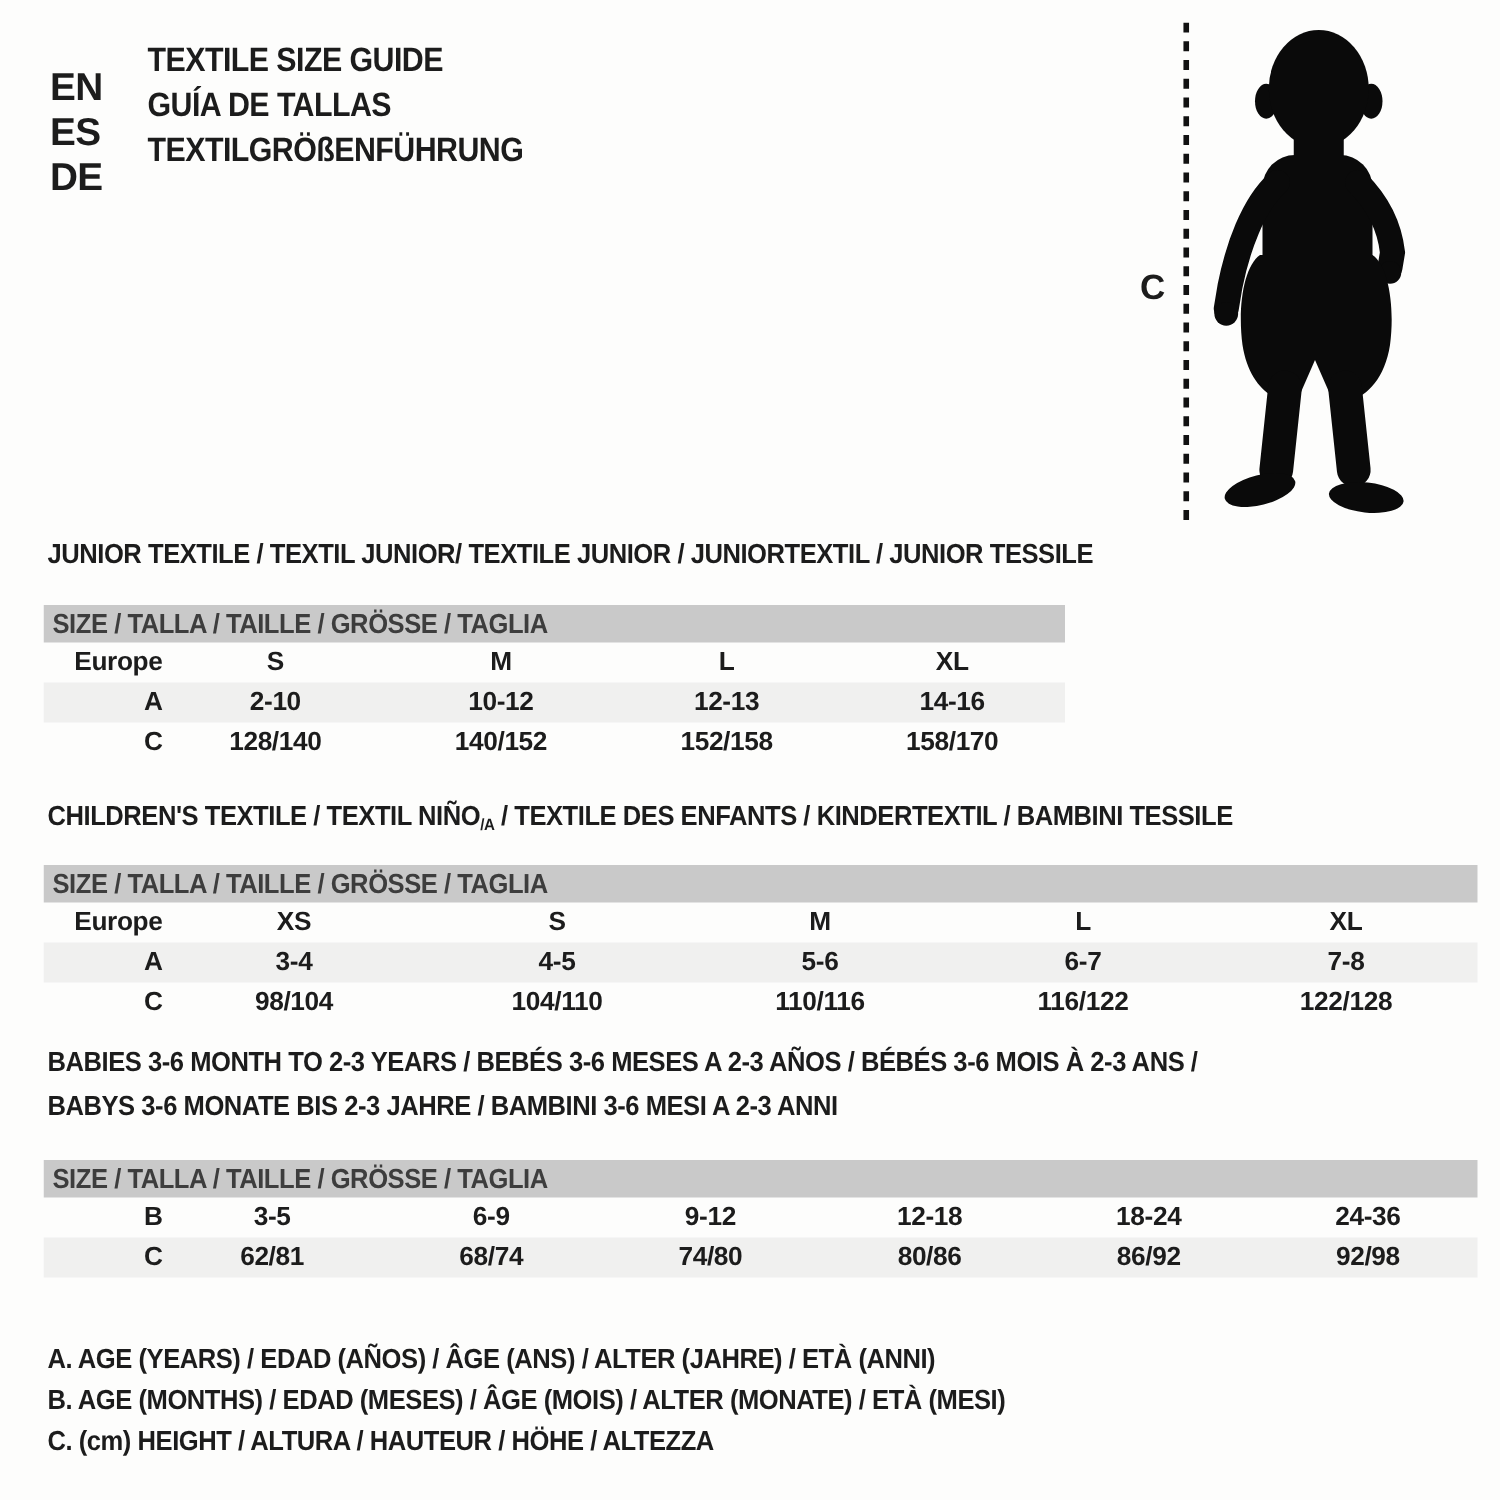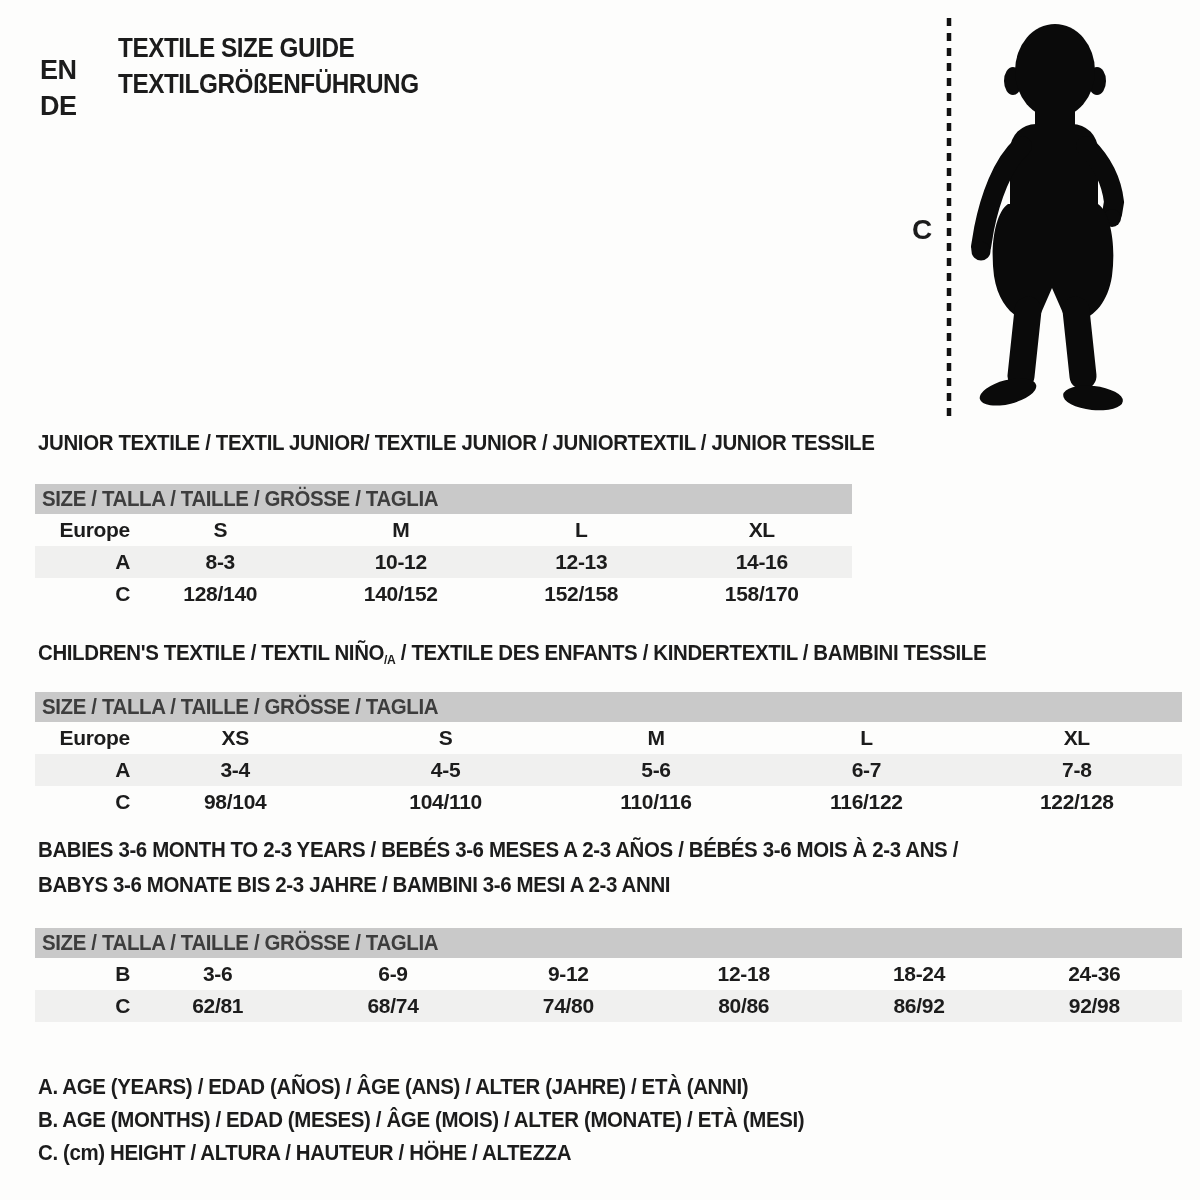--- a/index.html
+++ b/index.html
@@ -18,21 +18,21 @@
     color:var(--text);
     font-weight:bold;
     position:relative;
     overflow:hidden;
   }
   .page{position:absolute;inset:0;}
 
   
   .lang-list{position:absolute;left:40px;top:30px;}
   .lang-row{display:flex;height:36px;align-items:center;}
-  .lang-code{width:78px;font-size:27px;letter-spacing:-0.5px;margin-top:44px;}
+  .lang-code{width:78px;font-size:31px;letter-spacing:-0.5px;margin-top:44px;}
   .lang-title{font-size:27px;letter-spacing:-0.5px;white-space:nowrap;
     transform:scaleX(0.9);transform-origin:left center;}
 
   
   .figure{position:absolute;left:900px;top:0;width:260px;height:430px;}
   .c-label{position:absolute;left:12px;top:214px;font-size:28px;}
   .dash-line{position:absolute;left:44px;top:18px;}
   .baby-svg{position:absolute;left:62px;top:14px;}
 
   
@@ -66,20 +66,24 @@
 <body>
 
 <div class="page">
 
   <div class="lang-list" id="langList">
       <div class="lang-row">
         <span class="lang-code">EN</span>
         <span class="lang-title">TEXTILE SIZE GUIDE</span>
       </div>
       <div class="lang-row">
+        <span class="lang-code">ES</span>
+        <span class="lang-title">GUÍA DE TALLAS</span>
+      </div>
+      <div class="lang-row">
         <span class="lang-code">DE</span>
         <span class="lang-title">TEXTILGRÖßENFÜHRUNG</span>
       </div>
     </div>
 
   <div class="figure">
     <span class="c-label">C</span>
     <svg class="dash-line" width="10" height="400">
       <line x1="5" y1="0" x2="5" y2="400" stroke="#111" stroke-width="4.5" stroke-dasharray="8 7"></line>
     </svg>
@@ -120,21 +124,21 @@
       </div>
       <div class="t-row">
         <span class="cell lbl">Europe</span>
         <span class="cell val">S</span>
         <span class="cell val">M</span>
         <span class="cell val">L</span>
         <span class="cell val">XL</span>
       </div>
       <div class="t-row shaded">
         <span class="cell lbl">A</span>
-        <span class="cell val">8-3</span>
+        <span class="cell val">2-10</span>
         <span class="cell val">10-12</span>
         <span class="cell val">12-13</span>
         <span class="cell val">14-16</span>
       </div>
       <div class="t-row">
         <span class="cell lbl">C</span>
         <span class="cell val">128/140</span>
         <span class="cell val">140/152</span>
         <span class="cell val">152/158</span>
         <span class="cell val">158/170</span>
@@ -177,21 +181,21 @@
   <div class="section-title two-line" style="top:832px">
     <div>BABIES 3-6 MONTH TO 2-3 YEARS / BEBÉS 3-6 MESES A 2-3 AÑOS / BÉBÉS 3-6 MOIS À 2-3 ANS /</div>
     <div>BABYS 3-6 MONATE BIS 2-3 JAHRE / BAMBINI 3-6 MESI A 2-3 ANNI</div>
   </div>
   <div class="size-table" id="babiesTable" style="top: 928px; width: 1147px; --n: 6;">
       <div class="t-header">
         <span class="t-header-text">SIZE / TALLA / TAILLE / GRÖSSE / TAGLIA</span>
       </div>
       <div class="t-row">
         <span class="cell lbl">B</span>
-        <span class="cell val">3-6</span>
+        <span class="cell val">3-5</span>
         <span class="cell val">6-9</span>
         <span class="cell val">9-12</span>
         <span class="cell val">12-18</span>
         <span class="cell val">18-24</span>
         <span class="cell val">24-36</span>
       </div>
       <div class="t-row shaded">
         <span class="cell lbl">C</span>
         <span class="cell val">62/81</span>
         <span class="cell val">68/74</span>

